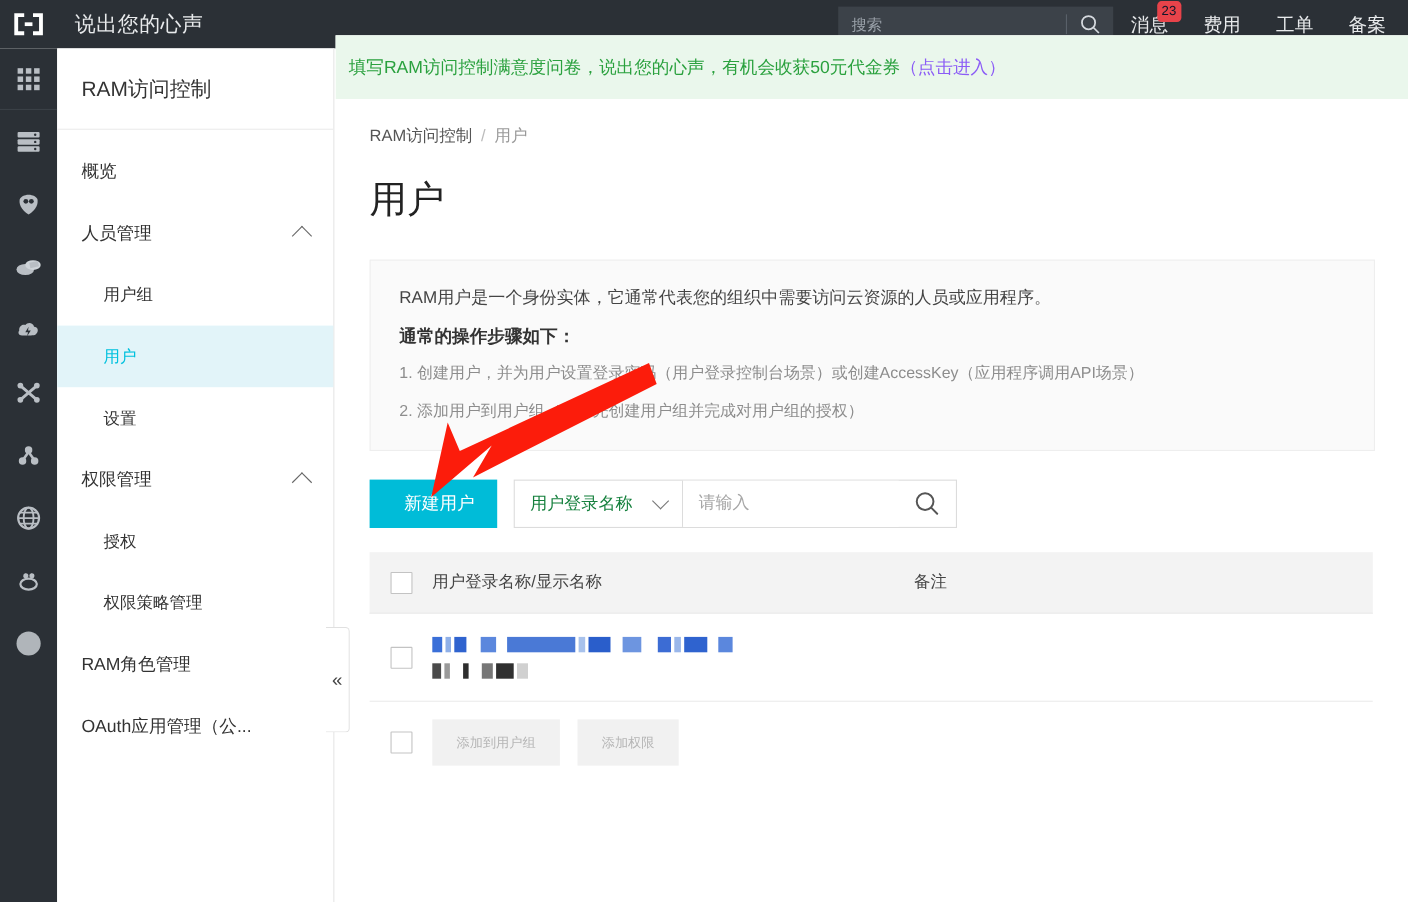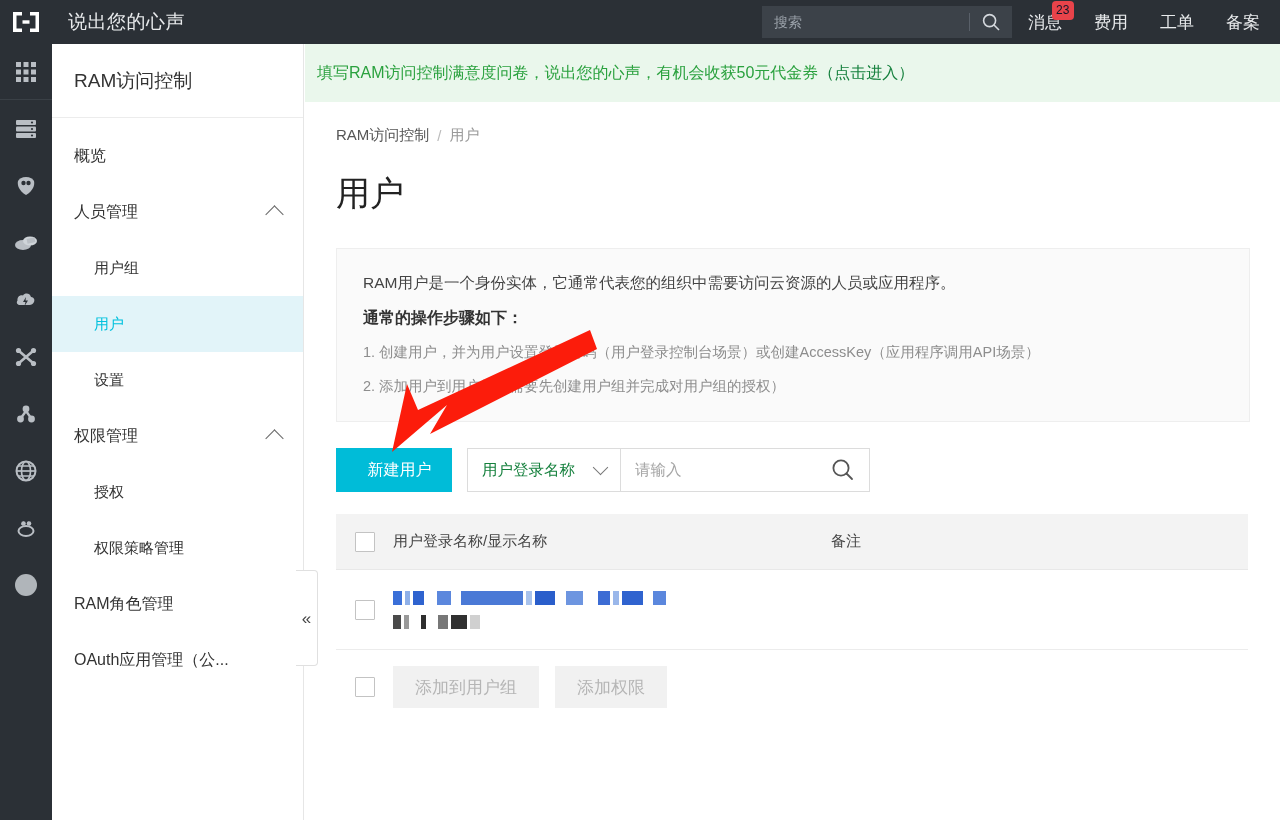--- a/index.html
+++ b/index.html
@@ -87,28 +87,28 @@
     position: absolute; left: 296px; top: 570px; width: 22px; height: 96px;
     background: #ffffff; border: 1px solid #e0e0e0; border-left: none;
     border-radius: 0 4px 4px 0;
     display: flex; align-items: center; justify-content: center; cursor: pointer;
     z-index: 6;
   }
   .collapse-handle .dbl-chev { font-size: 17px; color: #444; line-height: 1; }
 
   
   .main {
-    position: absolute; top: 44px; left: 305px; width: 975px; height: 720px;
+    position: absolute; top: 32px; left: 305px; width: 975px; height: 720px;
     background: #ffffff; overflow: hidden;
   }
   .promo-banner {
     height: 58px; background: #eaf7ec; display: flex; align-items: center;
     padding-left: 12px; font-size: 16px; color: #2aa13e;
   }
-  .promo-link { color: #15803d; font-family: Liberation Mono, monospace; }
+  .promo-link { color: #8b5cf6; font-family: Liberation Mono, monospace; }
 
   .content-pad { padding: 24px 30px 0 31px; }
   .breadcrumb { font-size: 15px; color: #555; display: flex; align-items: center; gap: 8px; }
   .breadcrumb .sep { color: #bbb; }
   .breadcrumb .cur { color: #999; }
   .page-title { font-size: 34px; color: #222; margin-top: 26px; font-weight: normal; }
 
   .info-card {
     margin-top: 31px; background: #fafafa; border: 1px solid #eeeeee;
     padding: 22px 26px 24px 26px;
@@ -160,21 +160,21 @@
   .tbl-row {
     min-height: 80px; display: flex; align-items: center;
     border-bottom: 1px solid #ececec; background: #fff;
   }
   .redact-wrap { display: flex; flex-direction: column; gap: 9px; padding: 14px 0; }
   .redact-line { display: flex; align-items: center; gap: 3px; height: 15px; }
   .rb { display: block; height: 14px; }
 
   .row-actions { height: 74px; display: flex; align-items: center; }
   .btn-disabled {
-    height: 42px; background: #f1f1f1; color: #b5b5b5; border: none; font-size: 17px;
+    height: 42px; background: #f1f1f1; color: #b5b5b5; border: none; font-size: 12px;
     padding: 0 22px; cursor: default; margin-right: 16px;
     font-family: "Liberation Sans", "DejaVu Sans", sans-serif;
   }
 </style>
 </head>
 <body>
 
 <div id="app">
 
   <div class="top-header">

